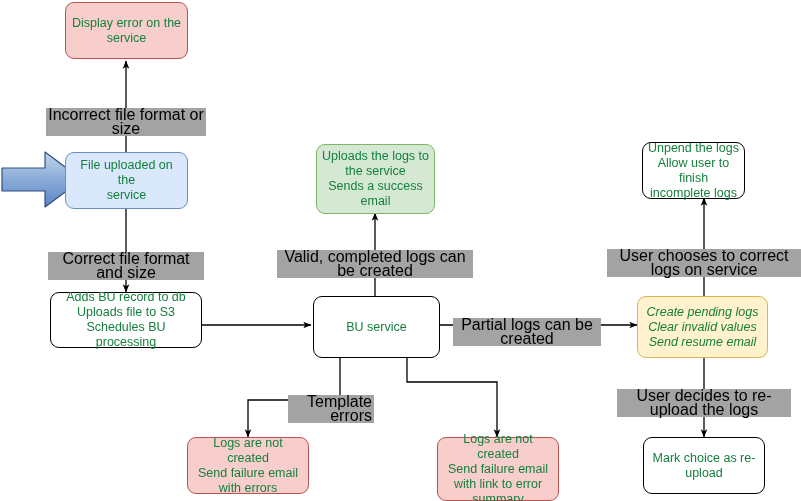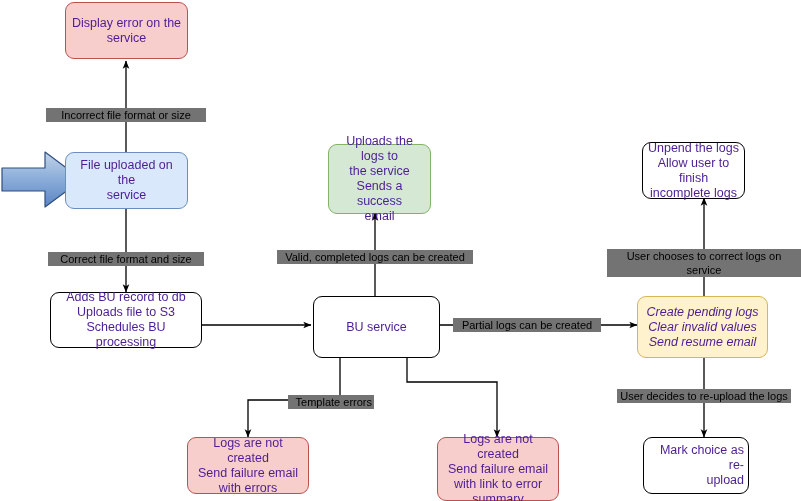--- a/index.html
+++ b/index.html
@@ -22,37 +22,37 @@
   }
   .node{
     position:absolute;
     box-sizing:border-box;
     border:1px solid #000000;
     border-radius:9px;
     display:flex;
     align-items:center;
     justify-content:center;
     text-align:center;
-    color:#4c1d95;
+    color:#15803d;
     font-size:12.5px;
     line-height:15px;
     white-space:pre-line;
     padding:2px 4px;
   }
   .node.pink{background:#f8cecc;border-color:#b85450;}
   .node.blue{background:#dae8fc;border-color:#6c8ebf;}
   .node.green{background:#d5e8d4;border-color:#82b366;}
   .node.yellow{background:#fff2cc;border-color:#d6b656;}
   .node.plain{background:#ffffff;border-color:#000000;}
   .edge-label{
     position:absolute;
-    font-size:11px;
+    font-size:16px;
     line-height:14px;
     color:#000000;
-    background:#737373;
+    background:#a3a3a3;
     text-align:center;
     white-space:pre-line;
     padding:0 2px;
     box-sizing:border-box;
   }
 </style>
 </head>
 <body>
 
 <div id="canvas">
@@ -104,21 +104,21 @@
     <span>File uploaded on the
 service</span>
   </div>
 
   <div class="node plain" style="left:50px;  top:292px; width:152px; height:56px;">
     <span>Adds BU record to db
 Uploads file to S3
 Schedules BU processing</span>
   </div>
 
-  <div class="node green" style="left:328px; top:144px; width:103px; height:70px;">
+  <div class="node green" style="left:316px; top:144px; width:119px; height:70px;">
     <span>Uploads the logs to
 the service
 Sends a success
 email</span>
   </div>
 
   <div class="node plain" style="left:313px; top:296px; width:127px; height:62px;">
     <span>BU service</span>
   </div>
 
@@ -140,21 +140,21 @@
 with errors</span>
   </div>
 
   <div class="node pink" style="left:437px; top:437px; width:122px; height:64px;">
     <span>Logs are not created
 Send failure email
 with link to error
 summary</span>
   </div>
 
-  <div class="node plain" style="left:643px; top:437px; width:106px; height:57px;text-align:right;">
+  <div class="node plain" style="left:643px; top:437px; width:122px; height:57px;">
     <span>Mark choice as re-
 upload</span>
   </div>
 
   <div class="edge-label" style="left:46px;  top:108px; width:160px;">Incorrect file format or size</div>
 
   <div class="edge-label" style="left:48px;  top:252px; width:156px;">Correct file format and size</div>
 
   <div class="edge-label" style="left:277px; top:250px; width:196px;">Valid, completed logs can be created</div>
 

